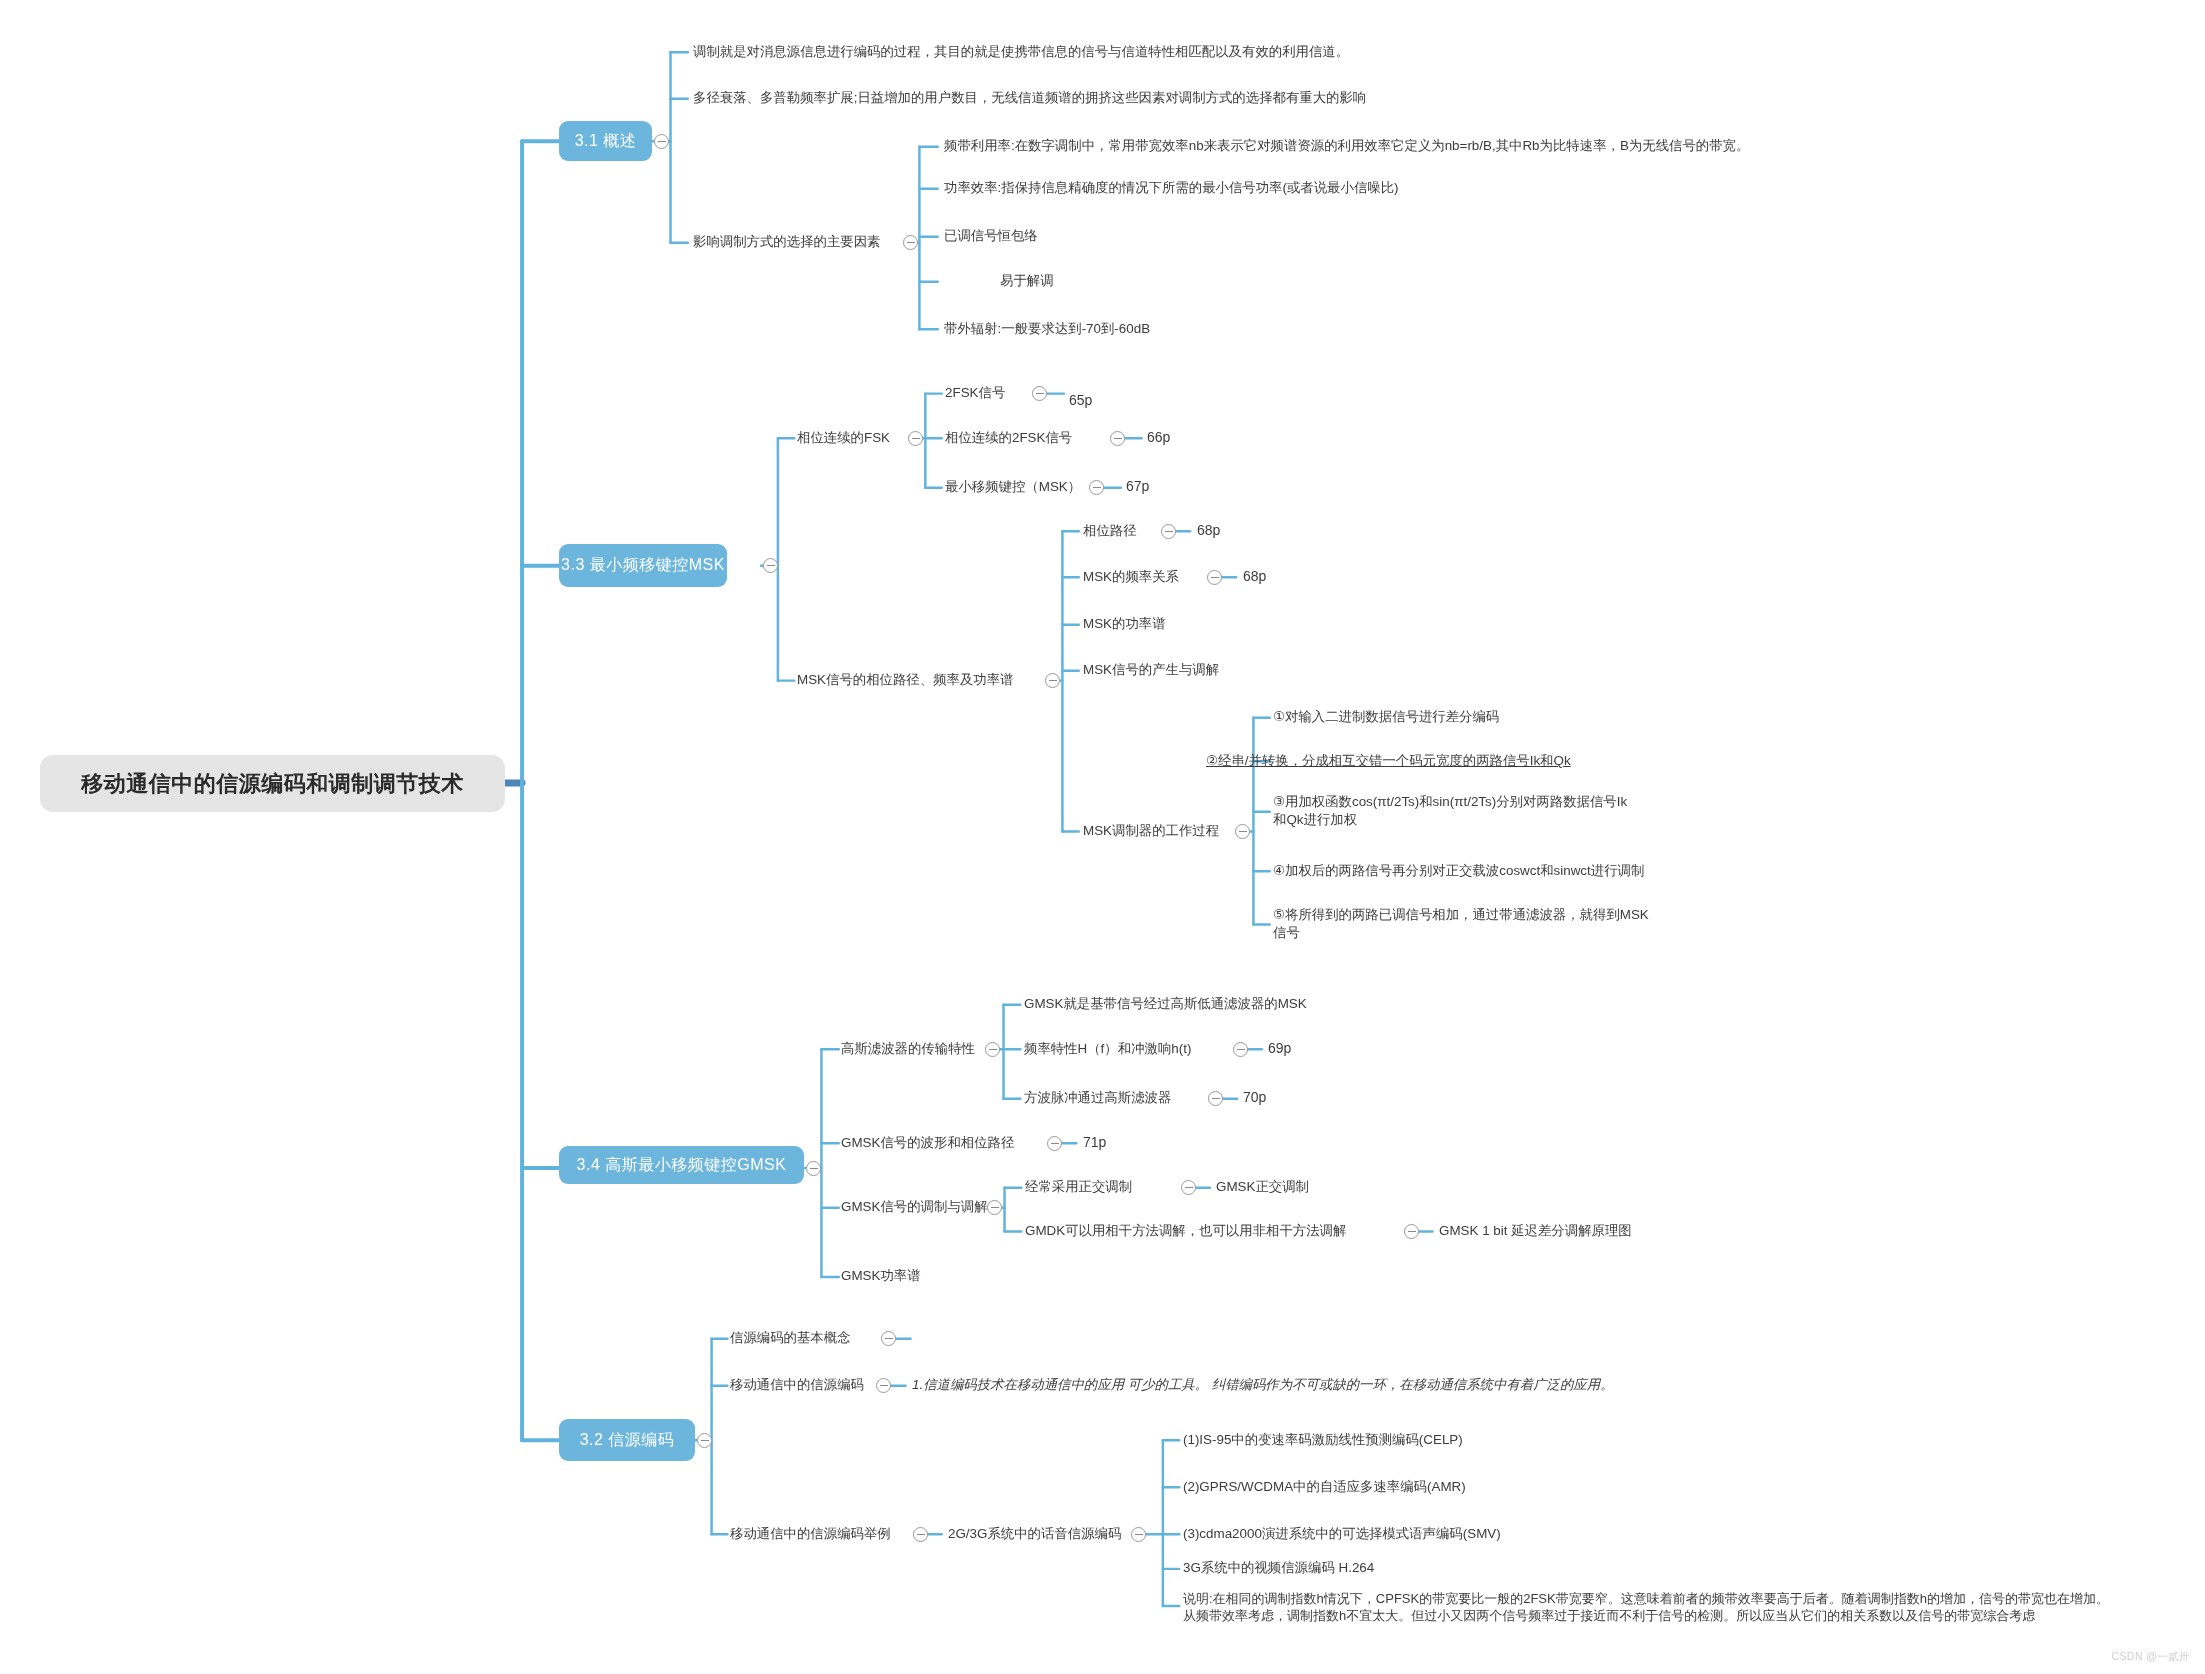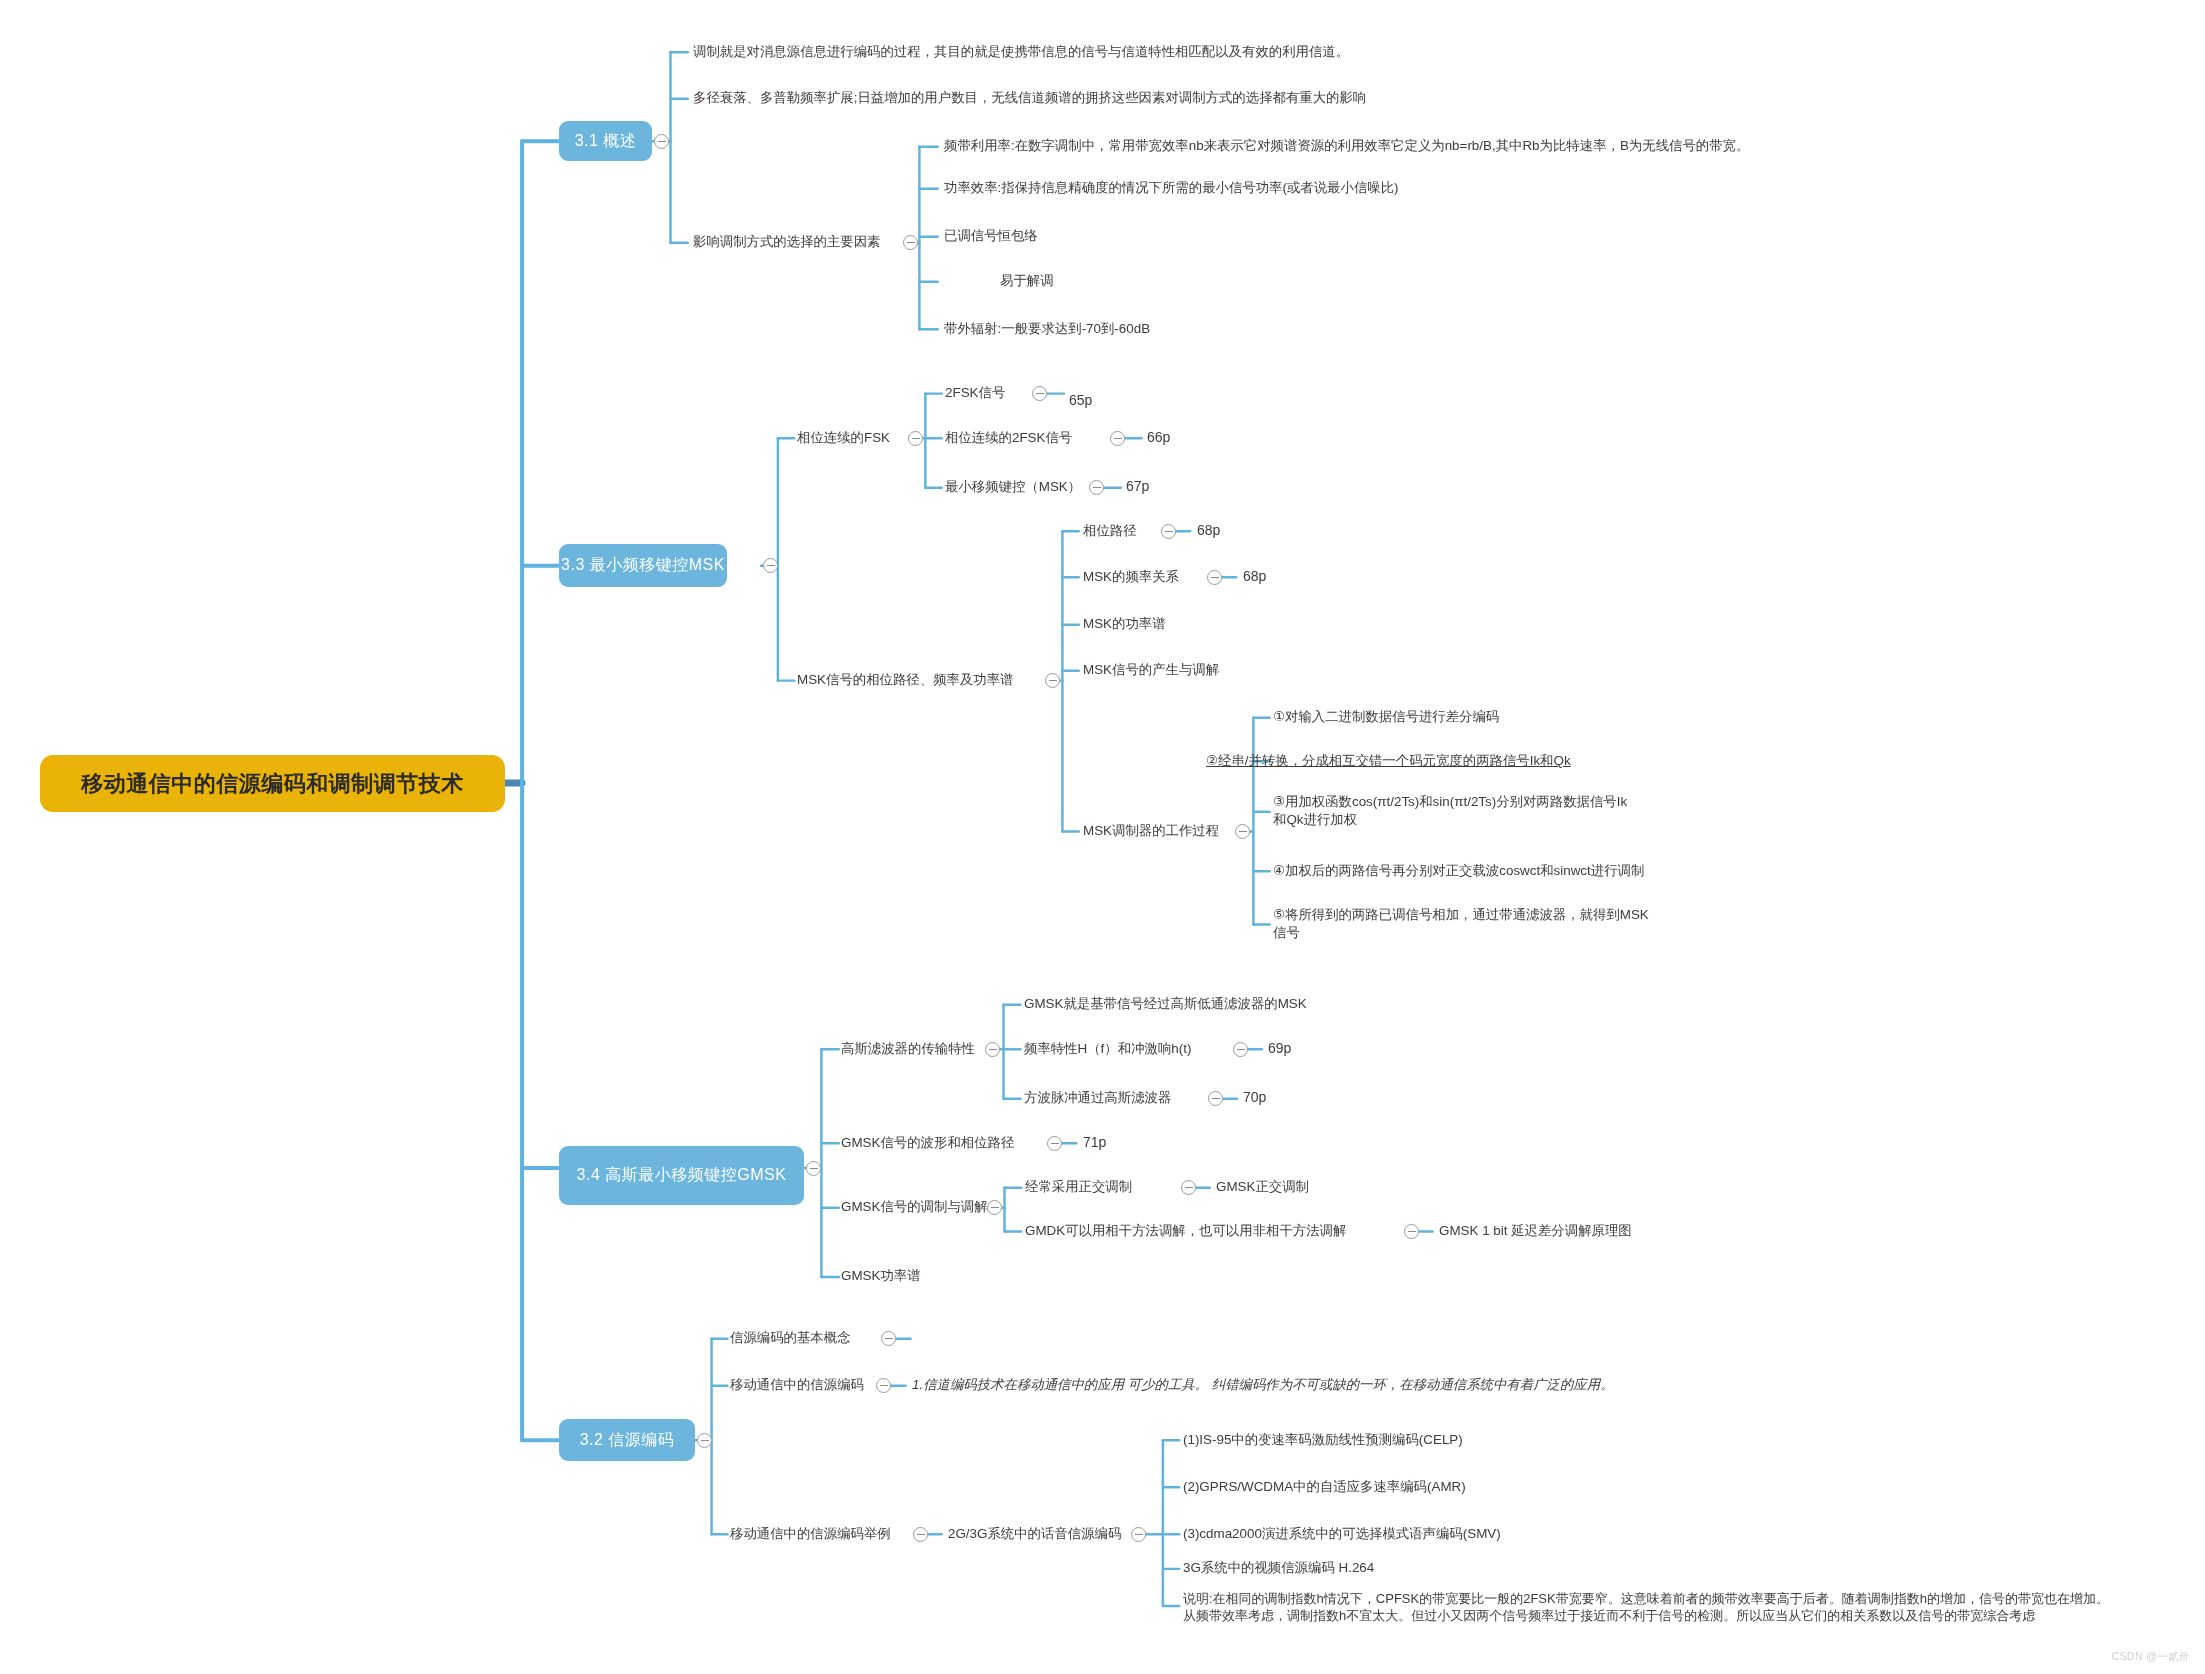--- a/index.html
+++ b/index.html
@@ -7,21 +7,21 @@
     width:2205px;height:1675px;position:relative;overflow:hidden;
     font-family:"Liberation Sans","DejaVu Sans",sans-serif;
     color:#3a3a3a;
   }
   #canvas{position:absolute;inset:0;}
   svg.links{position:absolute;left:0;top:0;width:2205px;height:1675px;pointer-events:none;}
 
   
   .node{position:absolute;box-sizing:border-box;}
   .root{
-    background:#eab308;border-radius:13px;
+    background:#e5e5e5;border-radius:13px;
     display:flex;align-items:center;justify-content:center;
     font-size:22px;font-weight:bold;color:#2b2b2b;letter-spacing:0.5px;
   }
   .lvl1{
     background:#6cb6dd;border-radius:9px;color:#ffffff;
     display:flex;align-items:center;justify-content:center;
     font-size:16px;letter-spacing:0.5px;
   }
   .leaf{
     font-size:13.4px;line-height:1.34;color:#3c3c3c;
@@ -207,21 +207,21 @@
   <span class="toggle" style="left:1235px;top:824px;"></span>
 
   <div class="node leaf" style="left:1273px;top:708px;width:693px;">①对输入二进制数据信号进行差分编码</div>
   <div class="node leaf" style="left:1206px;top:752px;width:693px;text-decoration:underline;">②经串/并转换，分成相互交错一个码元宽度的两路信号Ik和Qk</div>
   <div class="node leaf" style="left:1273px;top:793px;width:584px;">③用加权函数cos(πt/2Ts)和sin(πt/2Ts)分别对两路数据信号Ik
 和Qk进行加权</div>
   <div class="node leaf" style="left:1273px;top:862px;width:693px;">④加权后的两路信号再分别对正交载波coswct和sinwct进行调制</div>
   <div class="node leaf" style="left:1273px;top:906px;width:584px;">⑤将所得到的两路已调信号相加，通过带通滤波器，就得到MSK
 信号</div>
 
-  <div class="node lvl1" style="left:559px;top:1146px;width:245px;height:59px;">
+  <div class="node lvl1" style="left:559px;top:1146px;width:245px;height:38px;">
     <span>3.4 高斯最小移频键控GMSK</span>
   </div>
   <span class="toggle" style="left:806px;top:1161px;"></span>
 
   <div class="node leaf" style="left:841px;top:1040px;width:148px;">高斯滤波器的传输特性</div>
   <span class="toggle" style="left:985px;top:1042px;"></span>
 
   <div class="node leaf" style="left:1024px;top:995px;width:445px;">GMSK就是基带信号经过高斯低通滤波器的MSK</div>
 
   <div class="node leaf" style="left:1024px;top:1040px;width:213px;">频率特性H（f）和冲激响h(t)</div>

